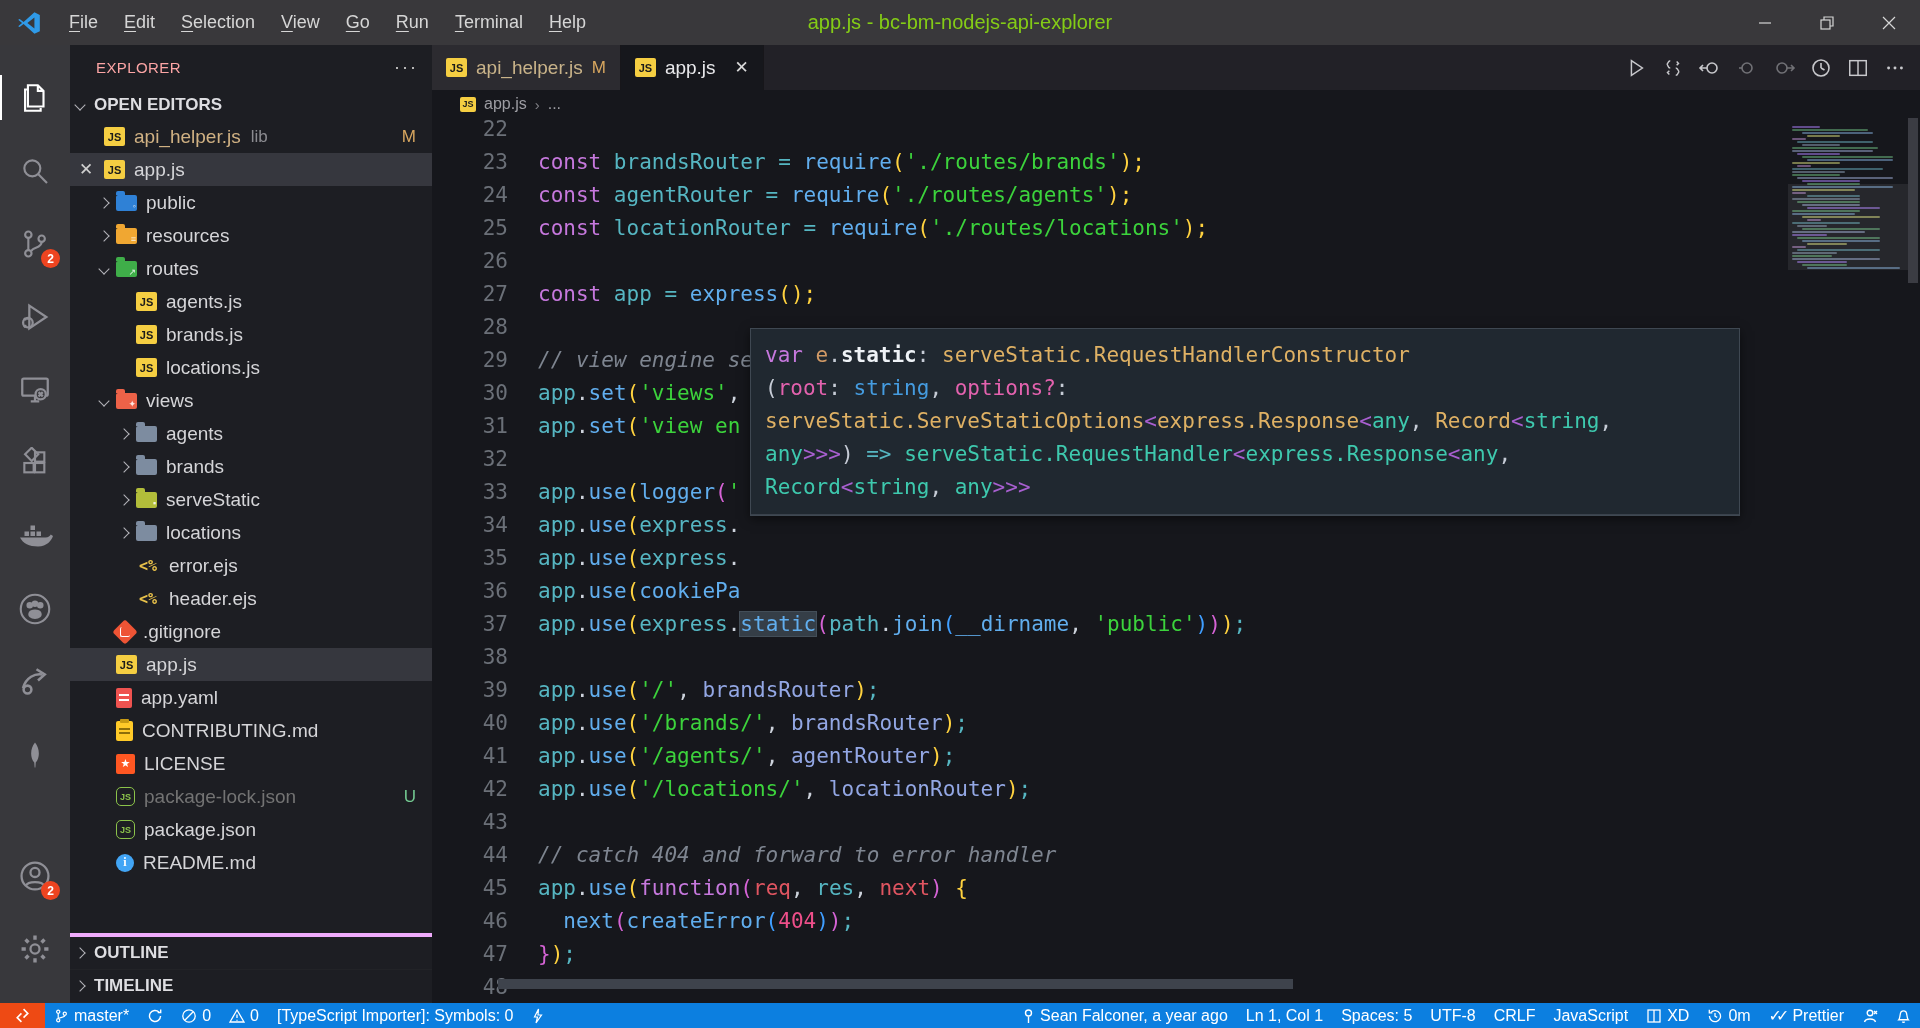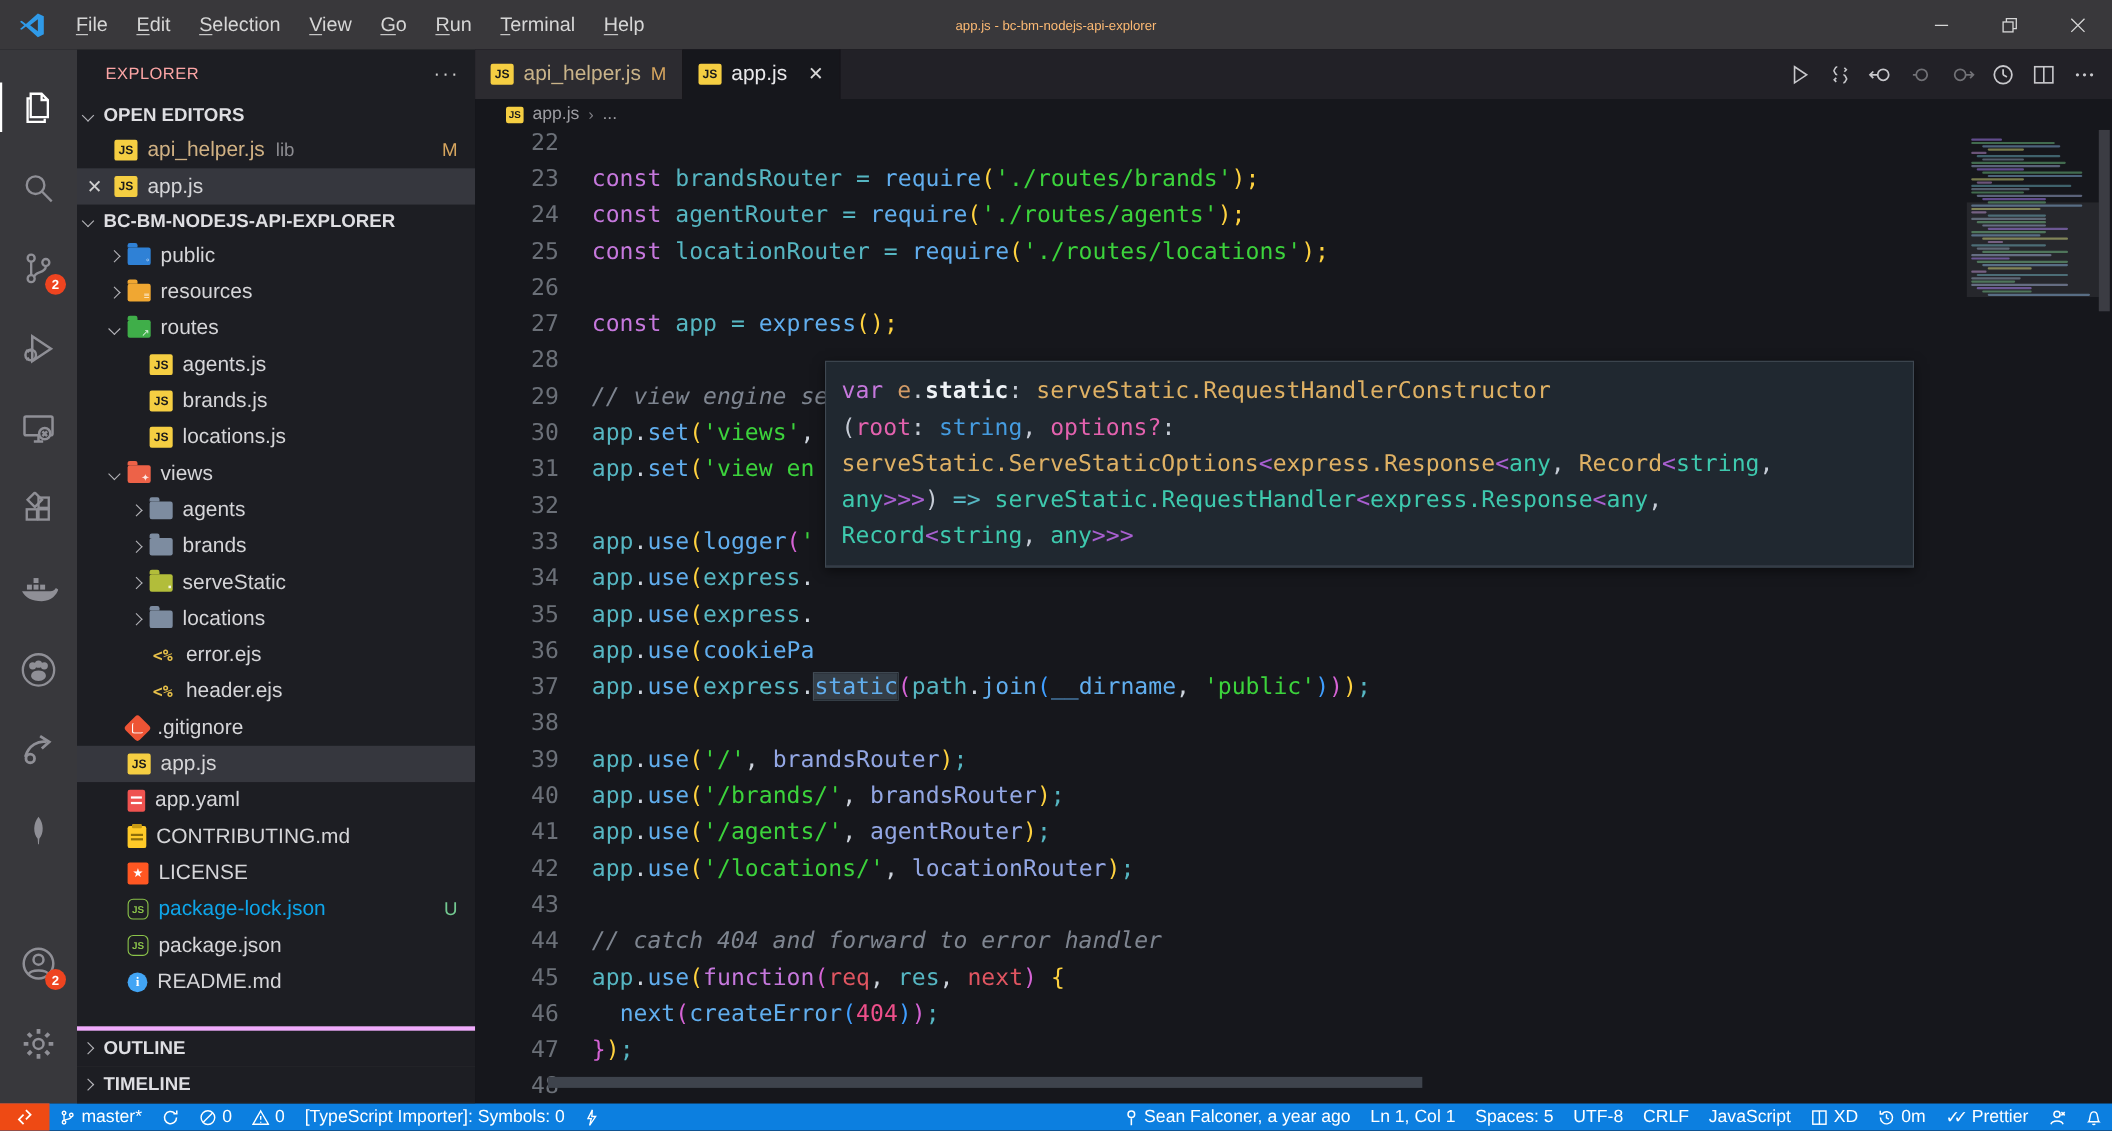--- a/index.html
+++ b/index.html
@@ -11,21 +11,21 @@
   }
   *{margin:0;padding:0;box-sizing:border-box;}
   html,body{width:1920px;height:1028px;overflow:hidden;background:#16171c;
     font-family:"Liberation Sans",sans-serif;color:#cccccc;}
   
   .titlebar{position:relative;height:45px;background:var(--titlebar);display:flex;align-items:center;}
   .vslogo{width:26px;height:26px;margin:0 14px 0 16px;}
   .menus{display:flex;height:100%;align-items:center;}
   .mi{padding:0 13px;font-size:18px;color:#d6d6d6;cursor:default;}
   .mi u{text-decoration-thickness:1px;text-underline-offset:3px;}
-  .wtitle{position:absolute;left:50%;transform:translateX(-50%);font-size:12px;color:#fdba74;}
+  .wtitle{position:absolute;left:50%;transform:translateX(-50%);font-size:20px;color:#84cc16;}
   .wincontrols{position:absolute;right:0;top:0;height:45px;display:flex;}
   .wc{width:62px;height:45px;display:flex;align-items:center;justify-content:center;color:#d6d6d6;}
   
   .main{display:flex;height:958px;}
   .activitybar{width:70px;background:var(--activity);display:flex;flex-direction:column;padding-top:16px;}
   .ab-top{flex:1;display:flex;flex-direction:column;}
   .ab-item{height:73px;display:flex;align-items:center;justify-content:center;position:relative;color:#8f8f96;}
   .ab-item.active{color:#fff;}
   .ab-item.active::before{content:"";position:absolute;left:0;top:14px;bottom:14px;width:2px;background:#fff;}
   .ab-badge{position:absolute;right:10px;bottom:12px;min-width:19px;height:19px;border-radius:10px;
@@ -270,24 +270,20 @@
           <span class="lbl" style="color: rgb(208, 177, 131);">api_helper.js</span>
           <span class="desc">lib</span>
           <span class="rbadge" style="color: rgb(215, 166, 95);">M</span>
         </div>
         <div class="row sel" style="padding-left: 34px;">
           <span class="closex" style="margin-left: -26px; margin-right: 10px;">✕</span>
           <span class="fi fi-js">JS</span>
           <span class="lbl">app.js</span>
         </div>
       </div>
-    <div class="sec">
-      <span class="chev down"></span>
-      <span style="margin-left:6px">BC-BM-NODEJS-API-EXPLORER</span>
-    </div>
     <div id="tree">
         <div class="row" style="padding-left: 30px;">
           <span class="chev right" style="margin-right: 8px;"></span>
           <span class="fo fo-public">
             <span class="mark">◦</span>
           </span>
           <span class="lbl">public</span>
         </div>
         <div class="row" style="padding-left: 30px;">
           <span class="chev right" style="margin-right: 8px;"></span>
@@ -378,21 +374,21 @@
           <span class="lbl">CONTRIBUTING.md</span>
         </div>
         <div class="row" style="padding-left: 30px;">
           <span class="chev space" style="margin-right: 8px;"></span>
           <span class="fi fi-license">★</span>
           <span class="lbl">LICENSE</span>
         </div>
         <div class="row" style="padding-left: 30px;">
           <span class="chev space" style="margin-right: 8px;"></span>
           <span class="fi fi-node">JS</span>
-          <span class="lbl" style="color: #0ea5e9;">package-lock.json</span>
+          <span class="lbl" style="color: #737373;">package-lock.json</span>
           <span class="rbadge" style="color: rgb(115, 201, 145);">U</span>
         </div>
         <div class="row" style="padding-left: 30px;">
           <span class="chev space" style="margin-right: 8px;"></span>
           <span class="fi fi-node">JS</span>
           <span class="lbl">package.json</span>
         </div>
         <div class="row" style="padding-left: 30px;">
           <span class="chev space" style="margin-right: 8px;"></span>
           <span class="fi fi-readme">i</span>

